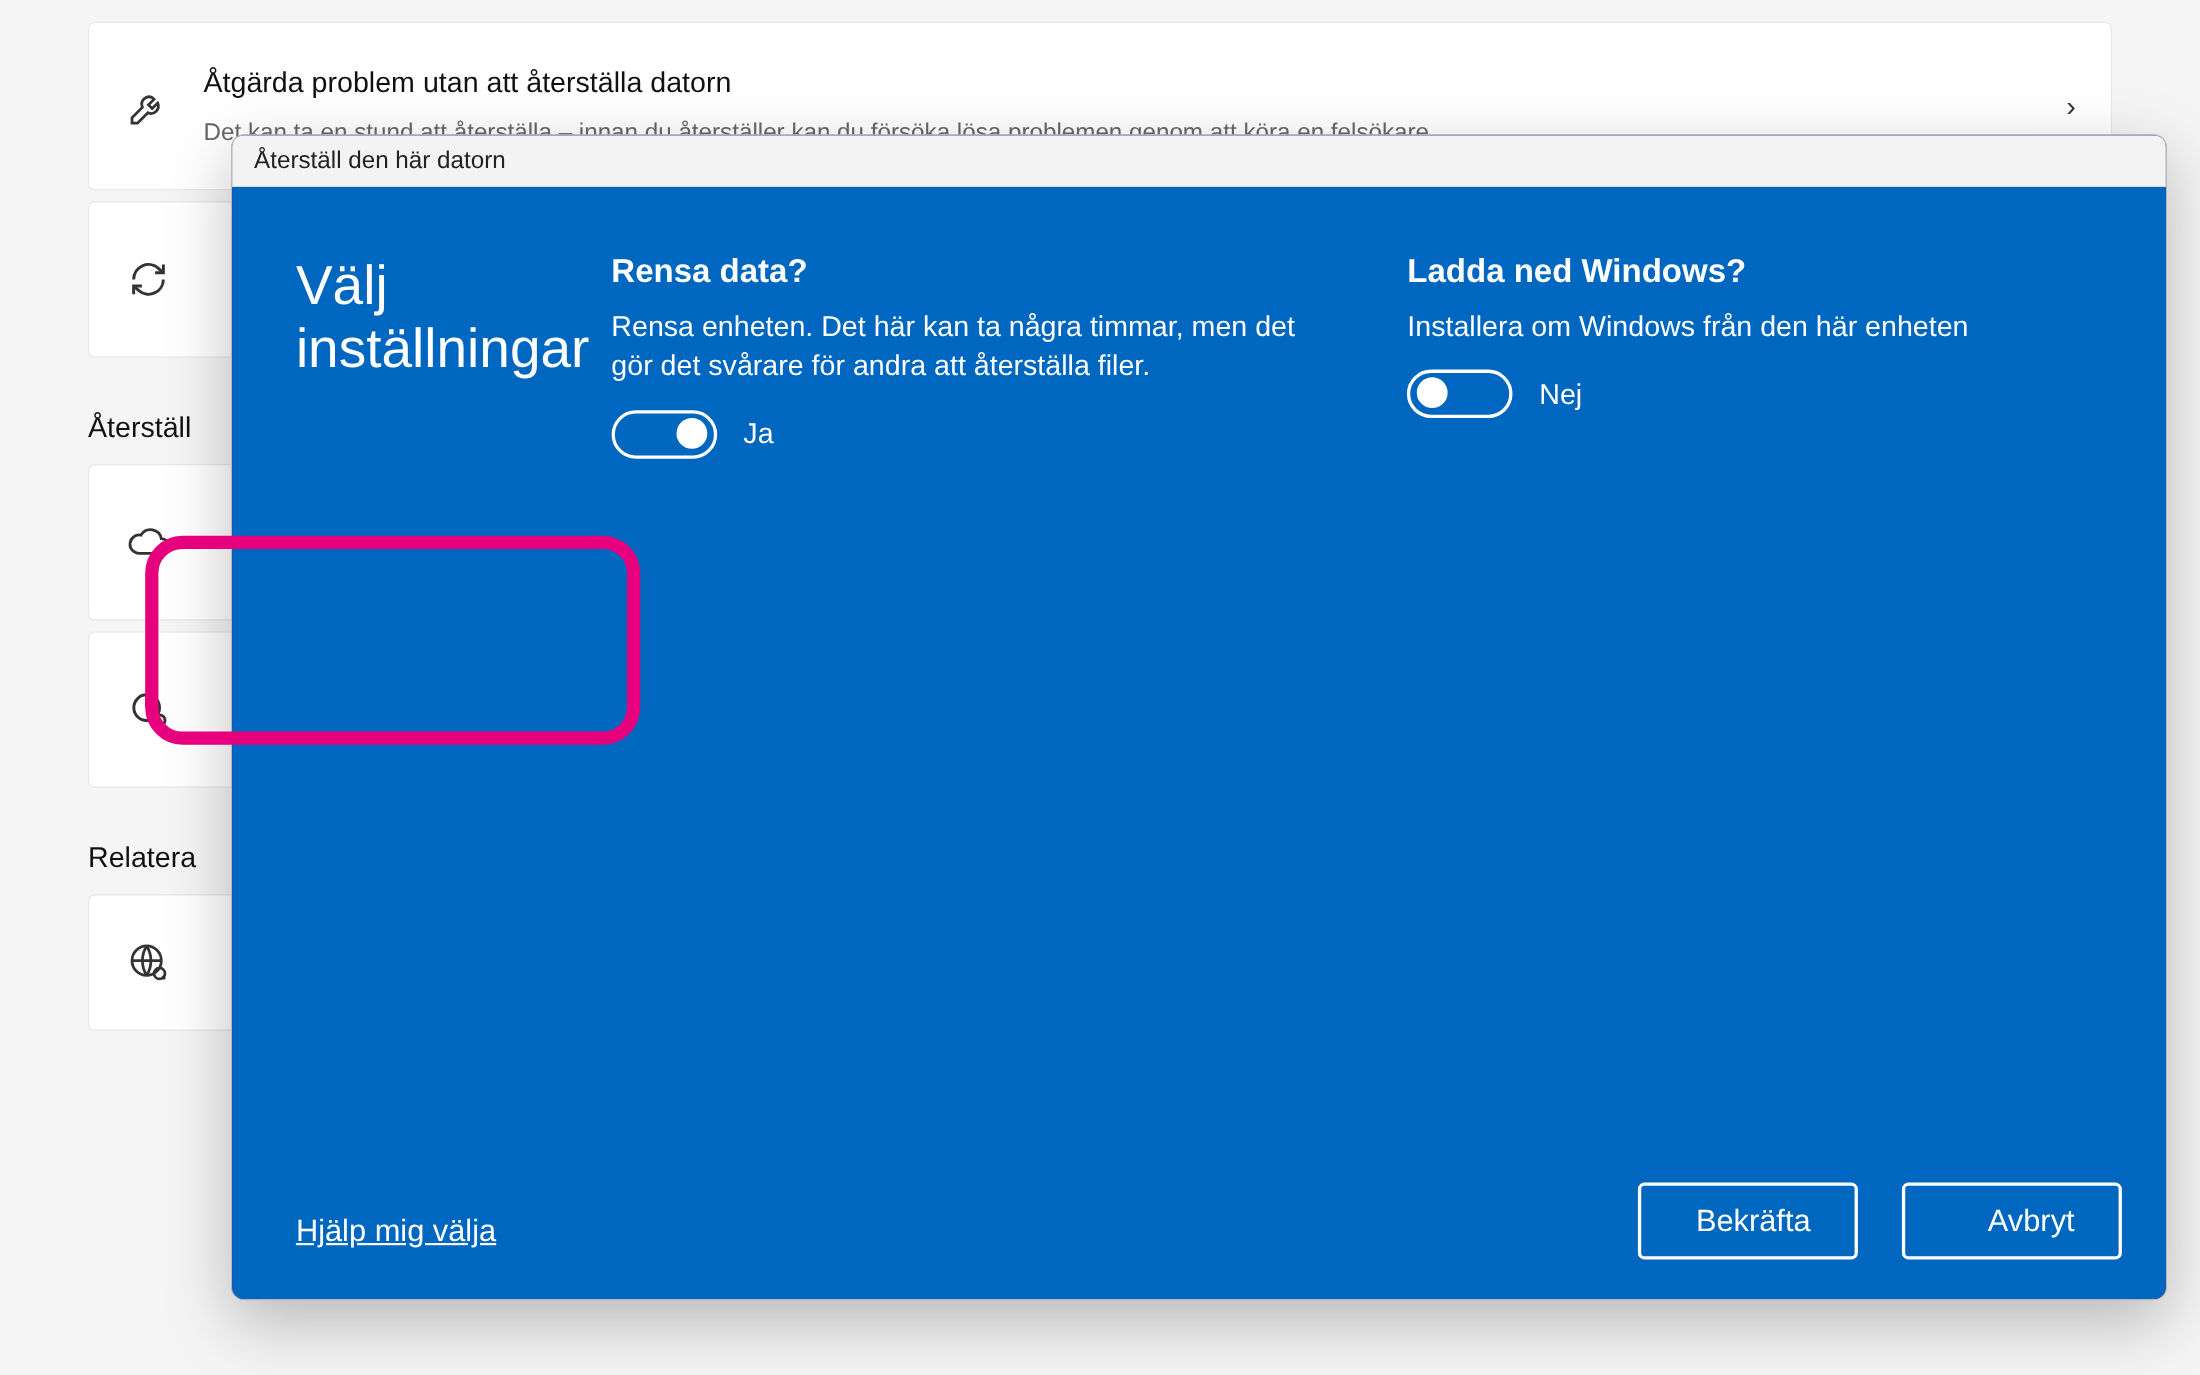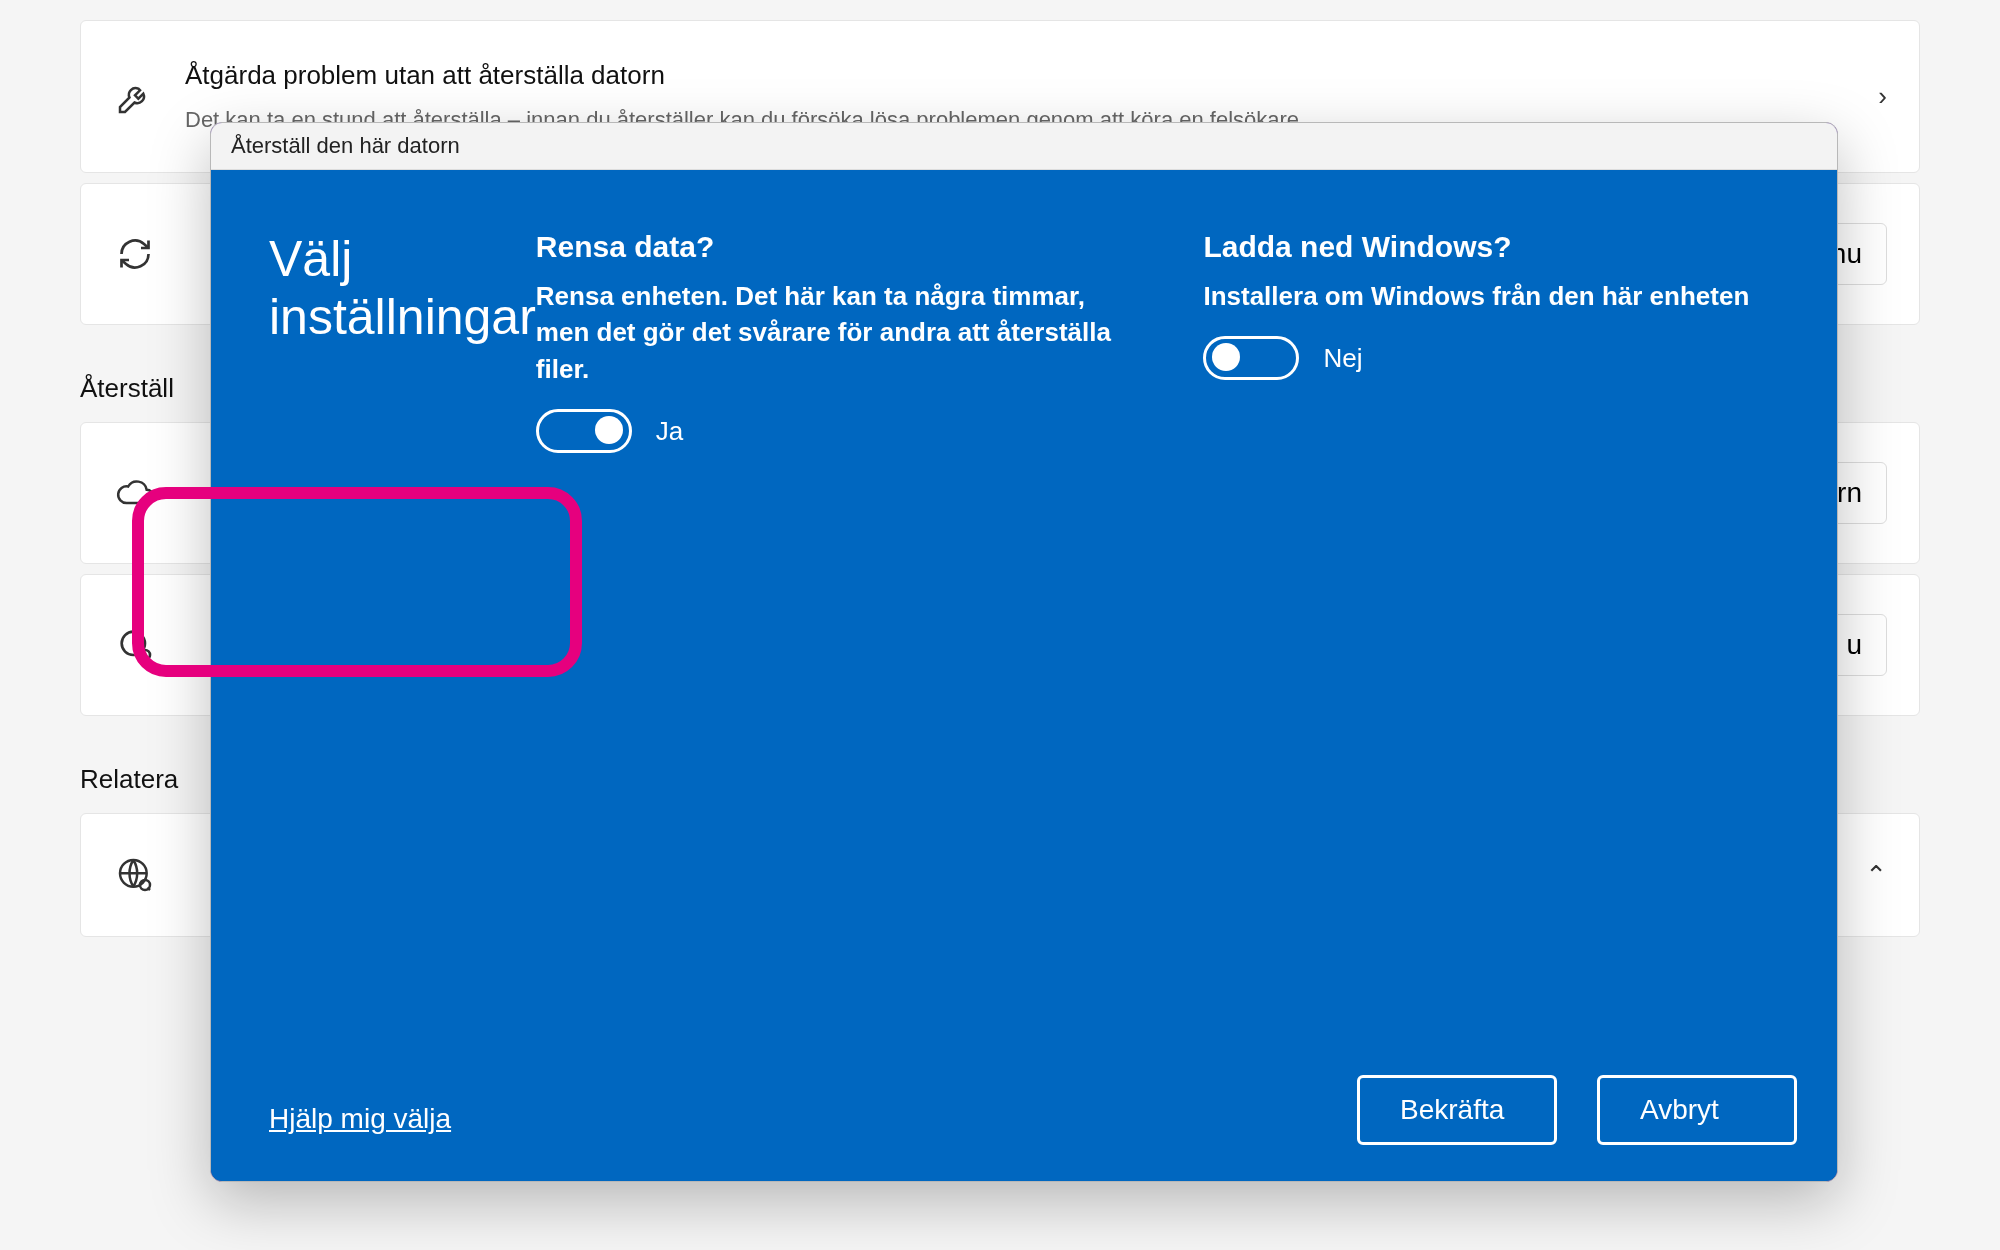--- a/index.html
+++ b/index.html
@@ -42,21 +42,21 @@
     }
     .section-label {
       font-size: 26px; color:#111; margin: 48px 40px 18px 40px; font-weight:400;
     }
 
     
     .dialog {
       position: absolute;
       top: 122px;
       left: 210px;
-      width: 1628px;
+      width: 1760px;
       height: 1060px;
       background: #4c1d95;
       border: 1px solid #b8b8b8;
       border-radius: 12px;
       box-shadow: 0 20px 60px rgba(0,0,0,0.25);
       display:flex; flex-direction:column;
       overflow:hidden;
     }
     .dialog-titlebar {
       background:#f3f3f3;
@@ -76,21 +76,21 @@
     .dialog-h1 {
       font-size: 50px;
       font-weight: 400;
       margin-bottom: 50px;
     }
     .options-row {
       display:flex; gap: 92px;
     }
     .option-col { flex:1; min-width:0; }
     .opt-title { font-size: 30px; font-weight:600; margin-bottom:14px;}
-    .opt-desc { font-size: 26px; line-height:1.4; margin-bottom:22px;font-weight:bold;}
+    .opt-desc { font-size: 26px; line-height:1.4; margin-bottom:22px;}
     .toggle-row { display:flex; align-items:center; gap:24px; }
     .toggle {
       width: 96px; height: 44px; border:3px solid #fff; border-radius:24px;
       position:relative; background: transparent;
     }
     .toggle .knob {
       position:absolute; top:4px; width:28px; height:28px; border-radius:50%;
       background:#fff;
     }
     .toggle.on .knob { right:6px; }
@@ -101,21 +101,21 @@
       position:absolute; left:58px; bottom:46px;
       color:#fff; font-size:28px; text-decoration: underline;
     }
     .dialog-buttons {
       position:absolute; right:40px; bottom:36px;
       display:flex; gap:40px;
     }
     .dlg-btn {
       border:3px solid #fff; background:transparent; color:#fff;
       font-size:28px; padding: 16px 40px; border-radius:6px;
-      min-width: 200px; text-align:left;
+      min-width: 200px; text-align:right;
     }
 
     
     .highlight-box {
       position:absolute;
       top: 487px;
       left: 132px;
       width: 450px;
       height: 190px;
       border: 12px solid #e6007e;

